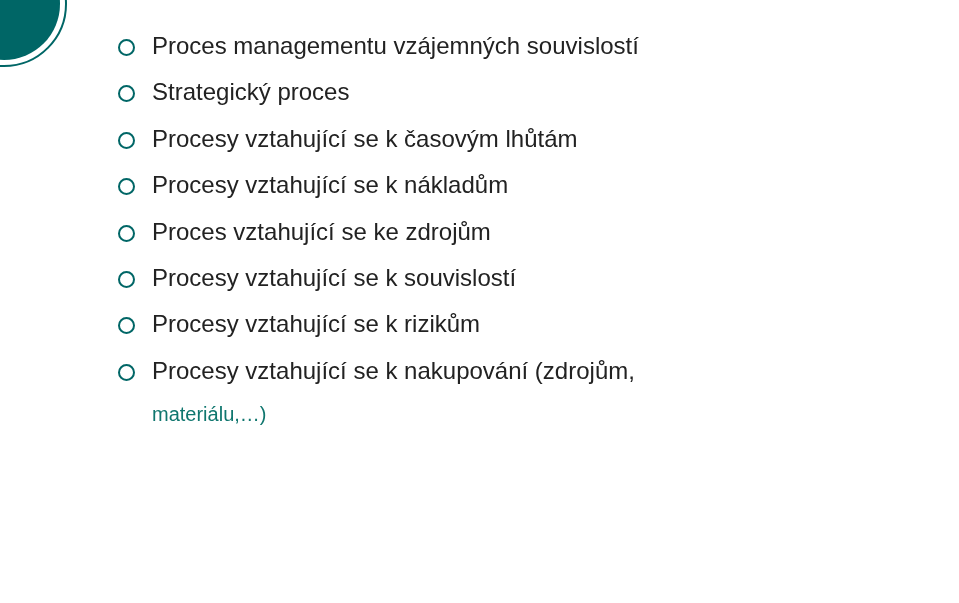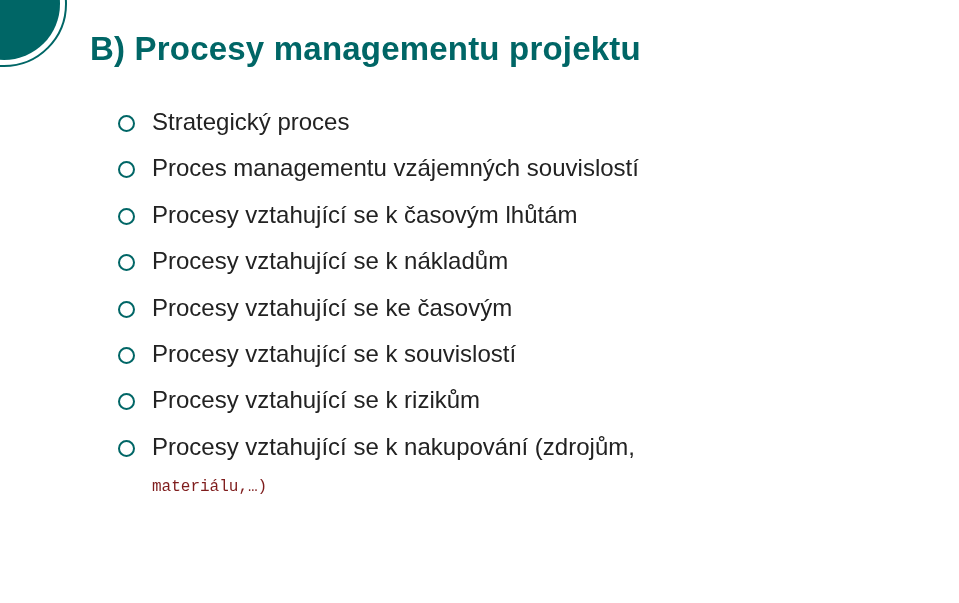--- a/index.html
+++ b/index.html
@@ -51,43 +51,41 @@
     left: 0;
     top: 9px;
     width: 13px;
     height: 13px;
     border: 2px solid #006666;
     border-radius: 50%;
     background: #fff;
   }
   .last-line {
     padding-left: 62px;
-    font-size: 16px;
-    color: #7f1d1d;
+    font-size: 20px;
+    color: #0f766e;
     line-height: 1.35;
-    font-family: Liberation Mono, monospace;
   }
 </style>
 </head>
 <body>
 
 <div class="corner-decoration">
   <svg width="130" height="130" viewBox="0 0 130 130">
     <circle cx="64" cy="64" r="56" fill="#006666"></circle>
     <circle cx="64" cy="64" r="62" fill="none" stroke="#006666" stroke-width="2"></circle>
   </svg>
 </div>
 
 <div class="slide">
-  <h1 class="title">B) Procesy managementu projektu</h1>
 
   <ul class="bullet-list">
+    <li>Proces managementu vzájemných souvislostí</li>
     <li>Strategický proces</li>
-    <li>Proces managementu vzájemných souvislostí</li>
     <li>Procesy vztahující se k časovým lhůtám</li>
     <li>Procesy vztahující se k nákladům</li>
-    <li>Procesy vztahující se ke časovým</li>
+    <li>Proces vztahující se ke zdrojům</li>
     <li>Procesy vztahující se k souvislostí</li>
     <li>Procesy vztahující se k rizikům</li>
     <li>Procesy vztahující se k nakupování (zdrojům,</li>
   </ul>
   <div class="last-line">materiálu,…)</div>
 </div>
 
 </body></html>

